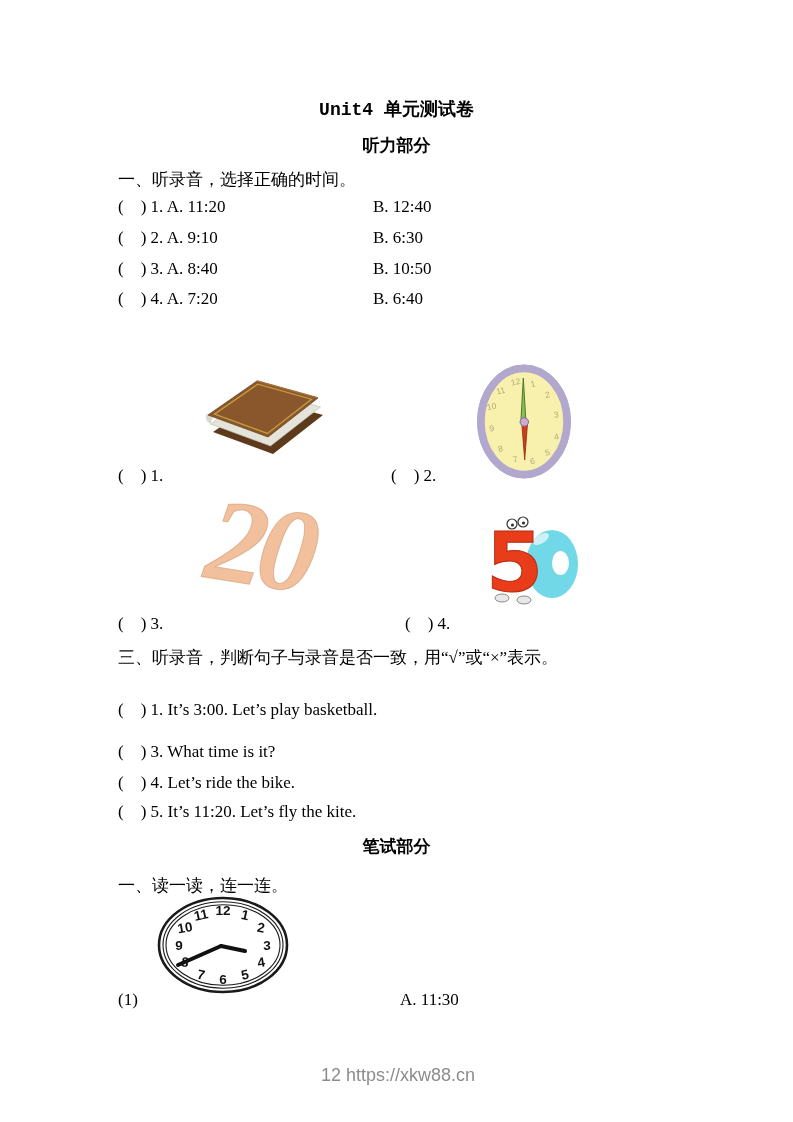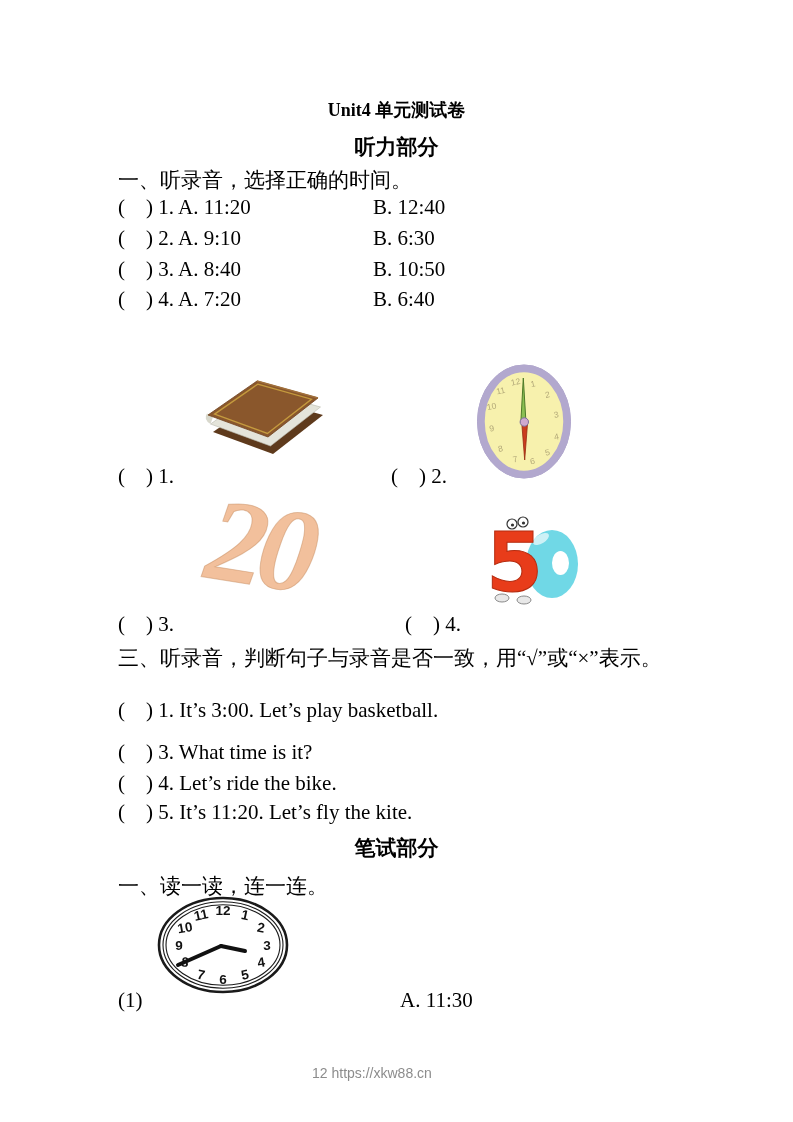--- a/index.html
+++ b/index.html
@@ -1,32 +1,32 @@
 <!DOCTYPE html>
 <html><head>
 <meta charset="utf-8">
 <style>
   html,body { margin:0; padding:0; background:#ffffff; }
   .page {
     position:relative; width:793px; height:1122px; background:#ffffff;
     font-family:"Liberation Serif","DejaVu Serif",serif; color:#000; overflow:hidden;
   }
-  .t { position:absolute; font-size:21px; line-height:20px; white-space:pre; }
-  .center { left:0; width:793px; text-align:center; }
+  .t { position:absolute; font-size:17px; line-height:20px; white-space:pre; }
+  .center { left:0; width:793px; text-align:center;font-family:Liberation Mono, monospace; }
   .bold { font-weight:bold; }
   .title { font-size:18px; }
   .colB { position:absolute; left:373px;text-align:center; }
   .num20 {
     position:absolute; left:188px; top:498px; width:140px; height:110px;
     font-size:118px; line-height:96px; font-weight:bold; font-style:italic;
     color:#f2c09c; letter-spacing:-8px; transform:rotate(9deg);
     -webkit-text-stroke:1px rgba(196,138,94,0.45); text-align:center;
   }
   .footer {
-    position:absolute; left:312px; top:1065px; font-size:14px;
+    position:absolute; left:321px; top:1065px; font-size:18px;
     font-family:"Liberation Sans","DejaVu Sans",sans-serif; color:#8c8c8c;
   }
   svg { position:absolute; display:block; }
   .clock-num { font-family:"Liberation Sans","DejaVu Sans",sans-serif; font-weight:bold; font-size:13.5px; fill:#111; }
   .clock-num-faint { font-family:"Liberation Sans","DejaVu Sans",sans-serif; font-size:8.5px; fill:#b2a878; }
 </style>
 </head>
 <body>
 
 <div class="page">

